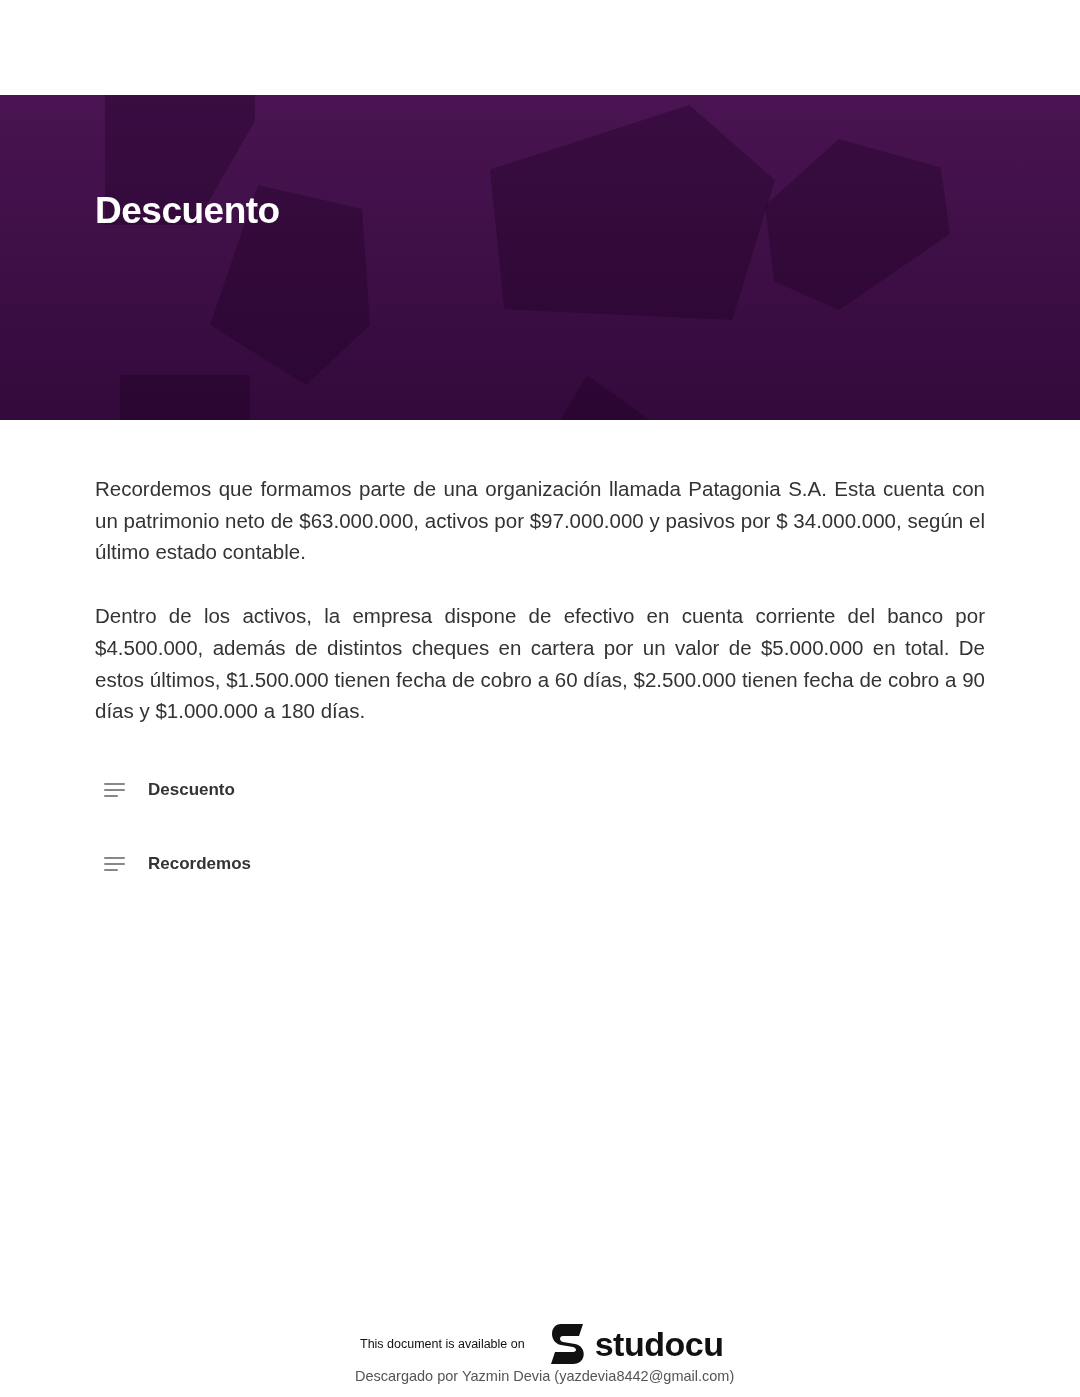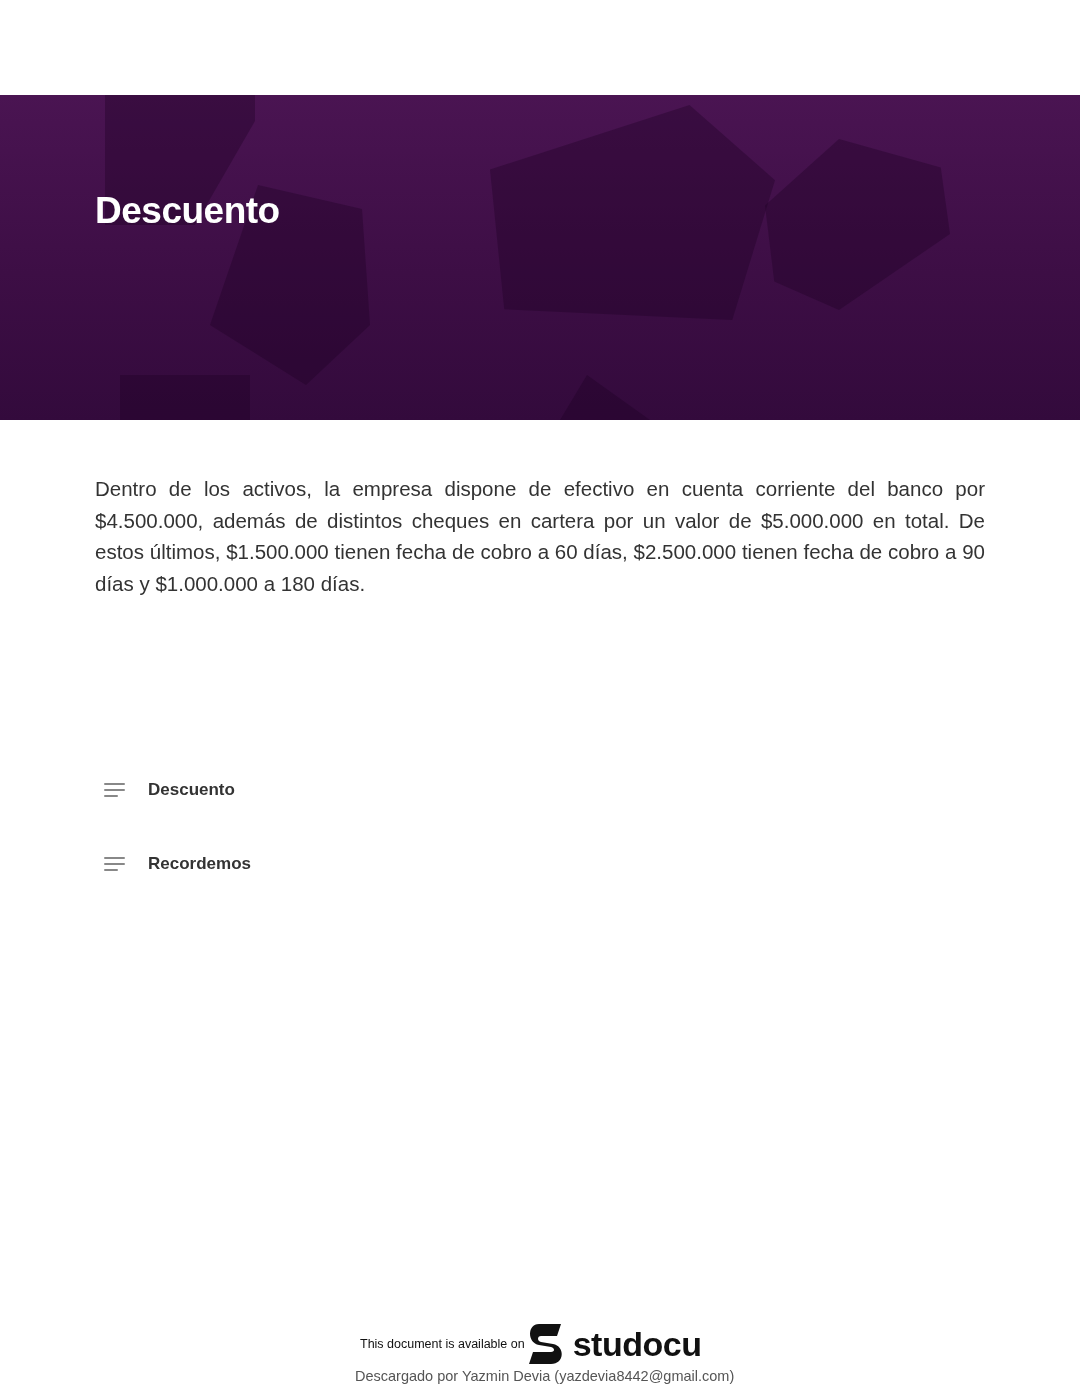--- a/index.html
+++ b/index.html
@@ -56,20 +56,21 @@
       font-weight: bold; font-size: 17px; color: #333333;
     }
     .footer {
       position: absolute; left: 0; top: 1322px; width: 1080px;
     }
     .footer-row {
       position: absolute; left: 360px; top: 0; display: flex; align-items: center;
     }
     .avail-text {
       font-family: "Liberation Sans", sans-serif; font-size: 12.5px; color: #111111;
+      margin-right: 22px;
     }
     .studocu-logo { display: flex; align-items: center; }
     .studocu-mark { width: 42px; height: 44px; margin-right: 6px; }
     .studocu-word {
       font-family: "Liberation Sans", sans-serif; font-weight: bold;
       font-size: 34px; color: #111111; letter-spacing: -0.5px;
     }
     .downloaded {
       position: absolute; left: 355px; top: 46px;
       font-family: "Liberation Sans", sans-serif; font-size: 14.5px; color: #555555;
@@ -82,20 +83,21 @@
   <div class="shape s1"></div>
   <div class="shape s2"></div>
   <div class="shape s3"></div>
   <div class="shape s4"></div>
   <div class="shape s5"></div>
   <div class="shape s6"></div>
 </div>
 <h1 class="banner-title">Descuento</h1>
 
 <div class="content">
+  <p class="para">Recordemos que formamos parte de una organización llamada Patagonia S.A. Esta cuenta con un patrimonio neto de $63.000.000, activos por $97.000.000 y pasivos por $ 34.000.000, según el último estado contable.</p>
   <p class="para">Dentro de los activos, la empresa dispone de efectivo en cuenta corriente del banco por $4.500.000, además de distintos cheques en cartera por un valor de $5.000.000 en total. De estos últimos, $1.500.000 tienen fecha de cobro a 60 días, $2.500.000 tienen fecha de cobro a 90 días y $1.000.000 a 180 días.</p>
 </div>
 
 <div class="nav-list">
   <div class="nav-item">
     <div class="nav-icon">
       <span class="l1"></span>
         <span class="l2"></span>
         <span class="l3"></span>
     </div>

